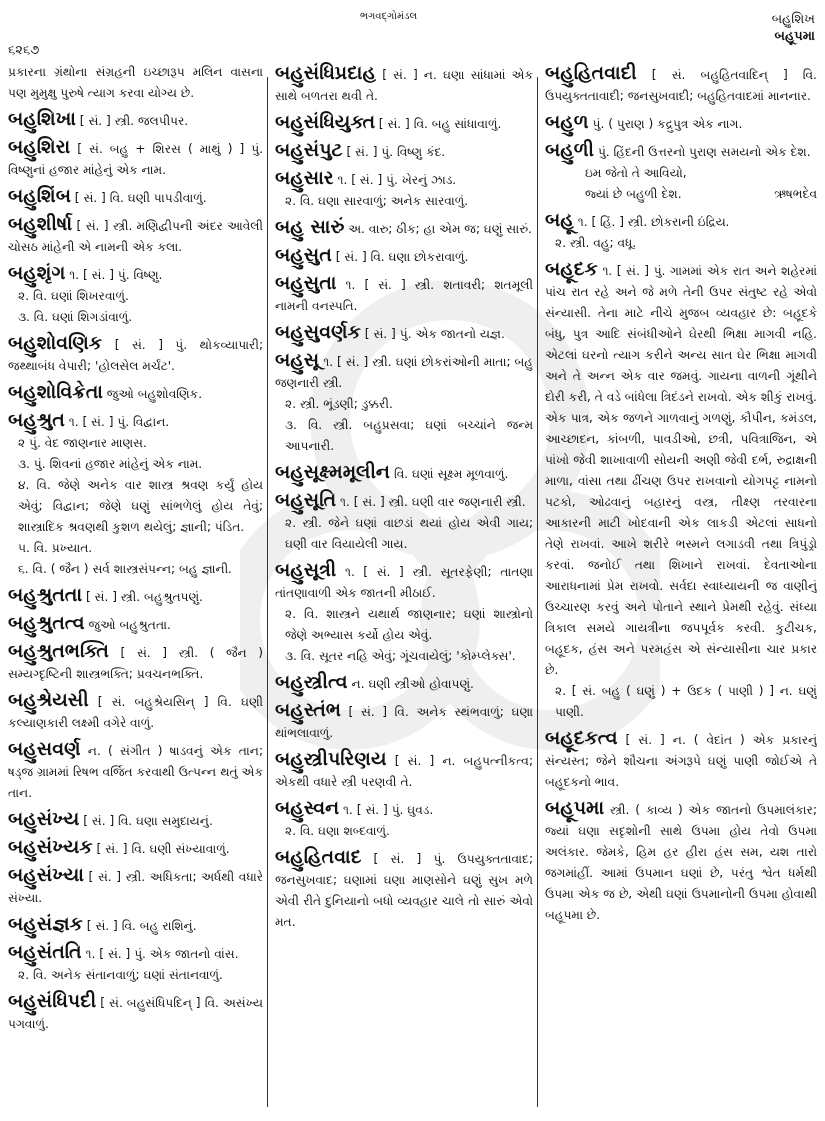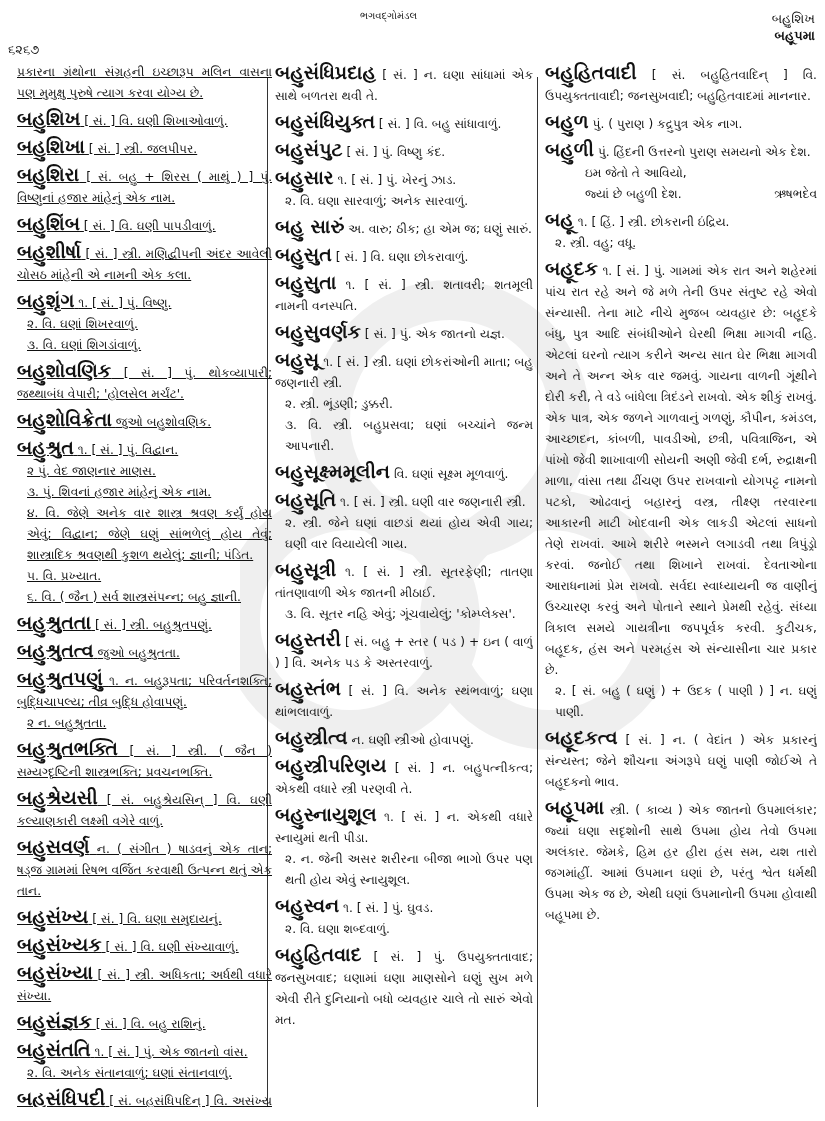--- a/index.html
+++ b/index.html
@@ -18,21 +18,21 @@
   .book-title { position: absolute; left: 360px; top: 10px; font-size: 10px; }
   .guide-words { position: absolute; right: 10px; top: 10px; text-align: right; font-size: 13px; line-height: 17px; }
   .guide-words .g2 { font-weight: bold; }
   .columns {
     position: absolute; top: 62px; left: 0; width: 825px; height: 1050px;
   }
   .col {
     position: absolute; top: 0; height: 1045px; overflow: hidden;
     font-size: 12.2px; line-height: 21px;
   }
-  .col1 { left: 17px; width: 255px; text-decoration: underline; }
+  .col1 { left: 8px; width: 255px; }
   .col2 { left: 275px; width: 258px; }
   .col3 { left: 545px; width: 272px; }
   .divider { position: absolute; top: 15px; width: 1px; background: #333; height: 1030px; }
   .d1 { left: 267px; }
   .d2 { left: 537px; }
   .entry { margin: 0 0 4px 0; text-align: justify; }
   .entry .hw { font-weight: bold; font-size: 19px; }
   .entry .body { }
   .sub { padding-left: 10px; display: block; }
   .quote { padding-left: 40px; display: block; }
@@ -54,32 +54,30 @@
     <div>બહુશિખ</div>
     <div class="g2">બહૂપમા</div>
   </div>
 </div>
 
 <div class="columns">
   <div class="divider d1"></div>
   <div class="divider d2"></div>
   <div class="col col1">
       <div class="entry"><span class="body">પ્રકારના ગ્રંથોના સંગ્રહની ઇચ્છારૂપ મલિન વાસના પણ મુમુક્ષુ પુરુષે ત્યાગ કરવા યોગ્ય છે.</span></div>
-      <div class="entry"><span class="hw">બહુશિખ</span> <span class="body">[ સં. ] વિ. ઘણી શિખાઓવાળું.</span></div>
       <div class="entry"><span class="hw">બહુશિખા</span> <span class="body">[ સં. ] સ્ત્રી. જલપીપર.</span></div>
       <div class="entry"><span class="hw">બહુશિરા</span> <span class="body">[ સં. બહુ + શિરસ ( માથું ) ] પું. વિષ્ણુનાં હજાર માંહેનું એક નામ.</span></div>
       <div class="entry"><span class="hw">બહુશિંબ</span> <span class="body">[ સં. ] વિ. ઘણી પાપડીવાળું.</span></div>
       <div class="entry"><span class="hw">બહુશીર્ષા</span> <span class="body">[ સં. ] સ્ત્રી. મણિદ્વીપની અંદર આવેલી ચોસઠ માંહેની એ નામની એક કલા.</span></div>
       <div class="entry"><span class="hw">બહુશૃંગ</span> <span class="body">૧. [ સં. ] પું. વિષ્ણુ.</span><span class="sub">૨. વિ. ઘણાં શિખરવાળું.</span><span class="sub">૩. વિ. ઘણાં શિગડાંવાળું.</span></div>
       <div class="entry"><span class="hw">બહુશોવણિક</span> <span class="body">[ સં. ] પું. થોકવ્યાપારી; જથ્થાબંધ વેપારી; 'હોલસેલ મર્ચંટ'.</span></div>
       <div class="entry"><span class="hw">બહુશોવિક્રેતા</span> <span class="body">જુઓ બહુશોવણિક.</span></div>
       <div class="entry"><span class="hw">બહુશ્રુત</span> <span class="body">૧. [ સં. ] પું. વિદ્વાન.</span><span class="sub">૨ પું. વેદ જાણનાર માણસ.</span><span class="sub">૩. પું. શિવનાં હજાર માંહેનું એક નામ.</span><span class="sub">૪. વિ. જેણે અનેક વાર શાસ્ત્ર શ્રવણ કર્યું હોય એવું; વિદ્વાન; જેણે ઘણું સાંભળેલું હોય તેવું; શાસ્ત્રાદિક શ્રવણથી કુશળ થયેલું; જ્ઞાની; પંડિત.</span><span class="sub">૫. વિ. પ્રખ્યાત.</span><span class="sub">૬. વિ. ( જૈન ) સર્વ શાસ્ત્રસંપન્ન; બહુ જ્ઞાની.</span></div>
       <div class="entry"><span class="hw">બહુશ્રુતતા</span> <span class="body">[ સં. ] સ્ત્રી. બહુશ્રુતપણું.</span></div>
       <div class="entry"><span class="hw">બહુશ્રુતત્વ</span> <span class="body">જુઓ બહુશ્રુતતા.</span></div>
-      <div class="entry"><span class="hw">બહુશ્રુતપણું</span> <span class="body">૧. ન. બહુરૂપતા; પરિવર્તનશક્તિ; બુદ્ધિચાપલ્ય; તીવ્ર બુદ્ધિ હોવાપણું.</span><span class="sub">૨ ન. બહુશ્રુતતા.</span></div>
       <div class="entry"><span class="hw">બહુશ્રુતભક્તિ</span> <span class="body">[ સં. ] સ્ત્રી. ( જૈન ) સમ્યગ્દૃષ્ટિની શાસ્ત્રભક્તિ; પ્રવચનભક્તિ.</span></div>
       <div class="entry"><span class="hw">બહુશ્રેયસી</span> <span class="body">[ સં. બહુશ્રેયસિન્ ] વિ. ઘણી કલ્યાણકારી લક્ષ્મી વગેરે વાળું.</span></div>
       <div class="entry"><span class="hw">બહુસવર્ણ</span> <span class="body">ન. ( સંગીત ) ષાડવનું એક તાન; ષડ્જ ગ્રામમાં રિષભ વર્જિત કરવાથી ઉત્પન્ન થતું એક તાન.</span></div>
       <div class="entry"><span class="hw">બહુસંખ્ય</span> <span class="body">[ સં. ] વિ. ઘણા સમુદાયનું.</span></div>
       <div class="entry"><span class="hw">બહુસંખ્યક</span> <span class="body">[ સં. ] વિ. ઘણી સંખ્યાવાળું.</span></div>
       <div class="entry"><span class="hw">બહુસંખ્યા</span> <span class="body">[ સં. ] સ્ત્રી. અધિકતા; અર્ધથી વધારે સંખ્યા.</span></div>
       <div class="entry"><span class="hw">બહુસંજ્ઞક</span> <span class="body">[ સં. ] વિ. બહુ રાશિનું.</span></div>
       <div class="entry"><span class="hw">બહુસંતતિ</span> <span class="body">૧. [ સં. ] પું. એક જાતનો વાંસ.</span><span class="sub">૨. વિ. અનેક સંતાનવાળું; ઘણાં સંતાનવાળું.</span></div>
       <div class="entry"><span class="hw">બહુસંધિપદી</span> <span class="body">[ સં. બહુસંધિપદિન્ ] વિ. અસંખ્ય પગવાળું.</span></div>
     </div>
@@ -88,26 +86,24 @@
       <div class="entry"><span class="hw">બહુસંધિયુક્ત</span> <span class="body">[ સં. ] વિ. બહુ સાંધાવાળું.</span></div>
       <div class="entry"><span class="hw">બહુસંપુટ</span> <span class="body">[ સં. ] પું. વિષ્ણુ કંદ.</span></div>
       <div class="entry"><span class="hw">બહુસાર</span> <span class="body">૧. [ સં. ] પું. ખેરનું ઝાડ.</span><span class="sub">૨. વિ. ઘણા સારવાળું; અનેક સારવાળું.</span></div>
       <div class="entry"><span class="hw">બહુ સારું</span> <span class="body">અ. વારુ; ઠીક; હા એમ જ; ઘણું સારું.</span></div>
       <div class="entry"><span class="hw">બહુસુત</span> <span class="body">[ સં. ] વિ. ઘણા છોકરાવાળું.</span></div>
       <div class="entry"><span class="hw">બહુસુતા</span> <span class="body">૧. [ સં. ] સ્ત્રી. શતાવરી; શતમૂલી નામની વનસ્પતિ.</span></div>
       <div class="entry"><span class="hw">બહુસુવર્ણક</span> <span class="body">[ સં. ] પું. એક જાતનો યજ્ઞ.</span></div>
       <div class="entry"><span class="hw">બહુસૂ</span> <span class="body">૧. [ સં. ] સ્ત્રી. ઘણાં છોકરાંઓની માતા; બહુ જણનારી સ્ત્રી.</span><span class="sub">૨. સ્ત્રી. ભૂંડણી; ડુક્કરી.</span><span class="sub">૩. વિ. સ્ત્રી. બહુપ્રસવા; ઘણાં બચ્ચાંને જન્મ આપનારી.</span></div>
       <div class="entry"><span class="hw">બહુસૂક્ષ્મમૂલીન</span> <span class="body">વિ. ઘણાં સૂક્ષ્મ મૂળવાળું.</span></div>
       <div class="entry"><span class="hw">બહુસૂતિ</span> <span class="body">૧. [ સં. ] સ્ત્રી. ઘણી વાર જણનારી સ્ત્રી.</span><span class="sub">૨. સ્ત્રી. જેને ઘણાં વાછડાં થયાં હોય એવી ગાય; ઘણી વાર વિયાયેલી ગાય.</span></div>
-      <div class="entry"><span class="hw">બહુસૂત્રી</span> <span class="body">૧. [ સં. ] સ્ત્રી. સૂતરફેણી; તાતણા તાંતણાવાળી એક જાતની મીઠાઈ.</span><span class="sub">૩. વિ. સૂતર નહિ એવું; ગૂંચવાયેલું; 'કોમ્પ્લેક્સ'.</span></div>
-      <div class="entry"><span class="hw">બહુસ્તરી</span> <span class="body">[ સં. બહુ + સ્તર ( પડ ) + ઇન ( વાળું ) ] વિ. અનેક પડ કે અસ્તરવાળું.</span></div>
+      <div class="entry"><span class="hw">બહુસૂત્રી</span> <span class="body">૧. [ સં. ] સ્ત્રી. સૂતરફેણી; તાતણા તાંતણાવાળી એક જાતની મીઠાઈ.</span><span class="sub">૨. વિ. શાસ્ત્રને યથાર્થ જાણનાર; ઘણાં શાસ્ત્રોનો જેણે અભ્યાસ કર્યો હોય એવું.</span><span class="sub">૩. વિ. સૂતર નહિ એવું; ગૂંચવાયેલું; 'કોમ્પ્લેક્સ'.</span></div>
+      <div class="entry"><span class="hw">બહુસ્ત્રીત્વ</span> <span class="body">ન. ઘણી સ્ત્રીઓ હોવાપણું.</span></div>
       <div class="entry"><span class="hw">બહુસ્તંભ</span> <span class="body">[ સં. ] વિ. અનેક સ્થંભવાળું; ઘણા થાંભલાવાળું.</span></div>
-      <div class="entry"><span class="hw">બહુસ્ત્રીત્વ</span> <span class="body">ન. ઘણી સ્ત્રીઓ હોવાપણું.</span></div>
       <div class="entry"><span class="hw">બહુસ્ત્રીપરિણય</span> <span class="body">[ સં. ] ન. બહુપત્નીકત્વ; એકથી વધારે સ્ત્રી પરણવી તે.</span></div>
-      <div class="entry"><span class="hw">બહુસ્નાયુશૂલ</span> <span class="body">૧. [ સં. ] ન. એકથી વધારે સ્નાયુમાં થતી પીડા.</span><span class="sub">૨. ન. જેની અસર શરીરના બીજા ભાગો ઉપર પણ થતી હોય એવું સ્નાયુશૂલ.</span></div>
       <div class="entry"><span class="hw">બહુસ્વન</span> <span class="body">૧. [ સં. ] પું. ઘુવડ.</span><span class="sub">૨. વિ. ઘણા શબ્દવાળું.</span></div>
       <div class="entry"><span class="hw">બહુહિતવાદ</span> <span class="body">[ સં. ] પું. ઉપયુક્તતાવાદ; જનસુખવાદ; ઘણામાં ઘણા માણસોને ઘણું સુખ મળે એવી રીતે દુનિયાનો બધો વ્યવહાર ચાલે તો સારું એવો મત.</span></div>
     </div>
   <div class="col col3">
       <div class="entry"><span class="hw">બહુહિતવાદી</span> <span class="body">[ સં. બહુહિતવાદિન્ ] વિ. ઉપયુક્તતાવાદી; જનસુખવાદી; બહુહિતવાદમાં માનનાર.</span></div>
       <div class="entry"><span class="hw">બહુળ</span> <span class="body">પું. ( પુરાણ ) કદ્રુપુત્ર એક નાગ.</span></div>
       <div class="entry"><span class="hw">બહુળી</span> <span class="body">પું. હિંદની ઉત્તરનો પુરાણ સમયનો એક દેશ.</span><span class="quote"><span>ઇમ જેતો તે આવિયો,</span></span><span class="quote"><span>જ્યાં છે બહુળી દેશ.</span><span class="attr">ઋષભદેવ</span></span></div>
       <div class="entry"><span class="hw">બહૂ</span> <span class="body">૧. [ હિં. ] સ્ત્રી. છોકરાની ઇંદ્રિય.</span><span class="sub">૨. સ્ત્રી. વહુ; વધૂ.</span></div>
       <div class="entry"><span class="hw">બહૂદક</span> <span class="body">૧. [ સં. ] પું. ગામમાં એક રાત અને શહેરમાં પાંચ રાત રહે અને જે મળે તેની ઉપર સંતુષ્ટ રહે એવો સંન્યાસી. તેના માટે નીચે મુજબ વ્યવહાર છે: બહૂદકે બંધુ, પુત્ર આદિ સંબંધીઓને ઘેરથી ભિક્ષા માગવી નહિ. એટલાં ઘરનો ત્યાગ કરીને અન્ય સાત ઘેર ભિક્ષા માગવી અને તે અન્ન એક વાર જમવું. ગાયના વાળની ગૂંથીને દોરી કરી, તે વડે બાંધેલા ત્રિદંડને રાખવો. એક શીકું રાખવું. એક પાત્ર, એક જળને ગાળવાનું ગળણું, કૌપીન, કમંડલ, આચ્છાદન, કાંબળી, પાવડીઓ, છત્રી, પવિત્રાજિન, એ પાંખો જેવી શાખાવાળી સોયની અણી જેવી દર્ભ, રુદ્રાક્ષની માળા, વાંસા તથા ઢીંચણ ઉપર રાખવાનો યોગપટ્ટ નામનો પટકો, ઓઢવાનું બહારનું વસ્ત્ર, તીક્ષ્ણ તરવારના આકારની માટી ખોદવાની એક લાકડી એટલાં સાધનો તેણે રાખવાં. આખે શરીરે ભસ્મને લગાડવી તથા ત્રિપુંડ્રો કરવાં. જનોઈ તથા શિખાને રાખવાં. દેવતાઓના આરાધનામાં પ્રેમ રાખવો. સર્વદા સ્વાધ્યાયની જ વાણીનું ઉચ્ચારણ કરવું અને પોતાને સ્થાને પ્રેમથી રહેવું. સંધ્યા ત્રિકાલ સમયે ગાયત્રીના જપપૂર્વક કરવી. કુટીચક, બહૂદક, હંસ અને પરમહંસ એ સંન્યાસીના ચાર પ્રકાર છે.</span><span class="sub">૨. [ સં. બહુ ( ઘણું ) + ઉદક ( પાણી ) ] ન. ઘણું પાણી.</span></div>
       <div class="entry"><span class="hw">બહૂદકત્વ</span> <span class="body">[ સં. ] ન. ( વેદાંત ) એક પ્રકારનું સંન્યસ્ત; જેને શૌચના અંગરૂપે ઘણું પાણી જોઈએ તે બહૂદકનો ભાવ.</span></div>

